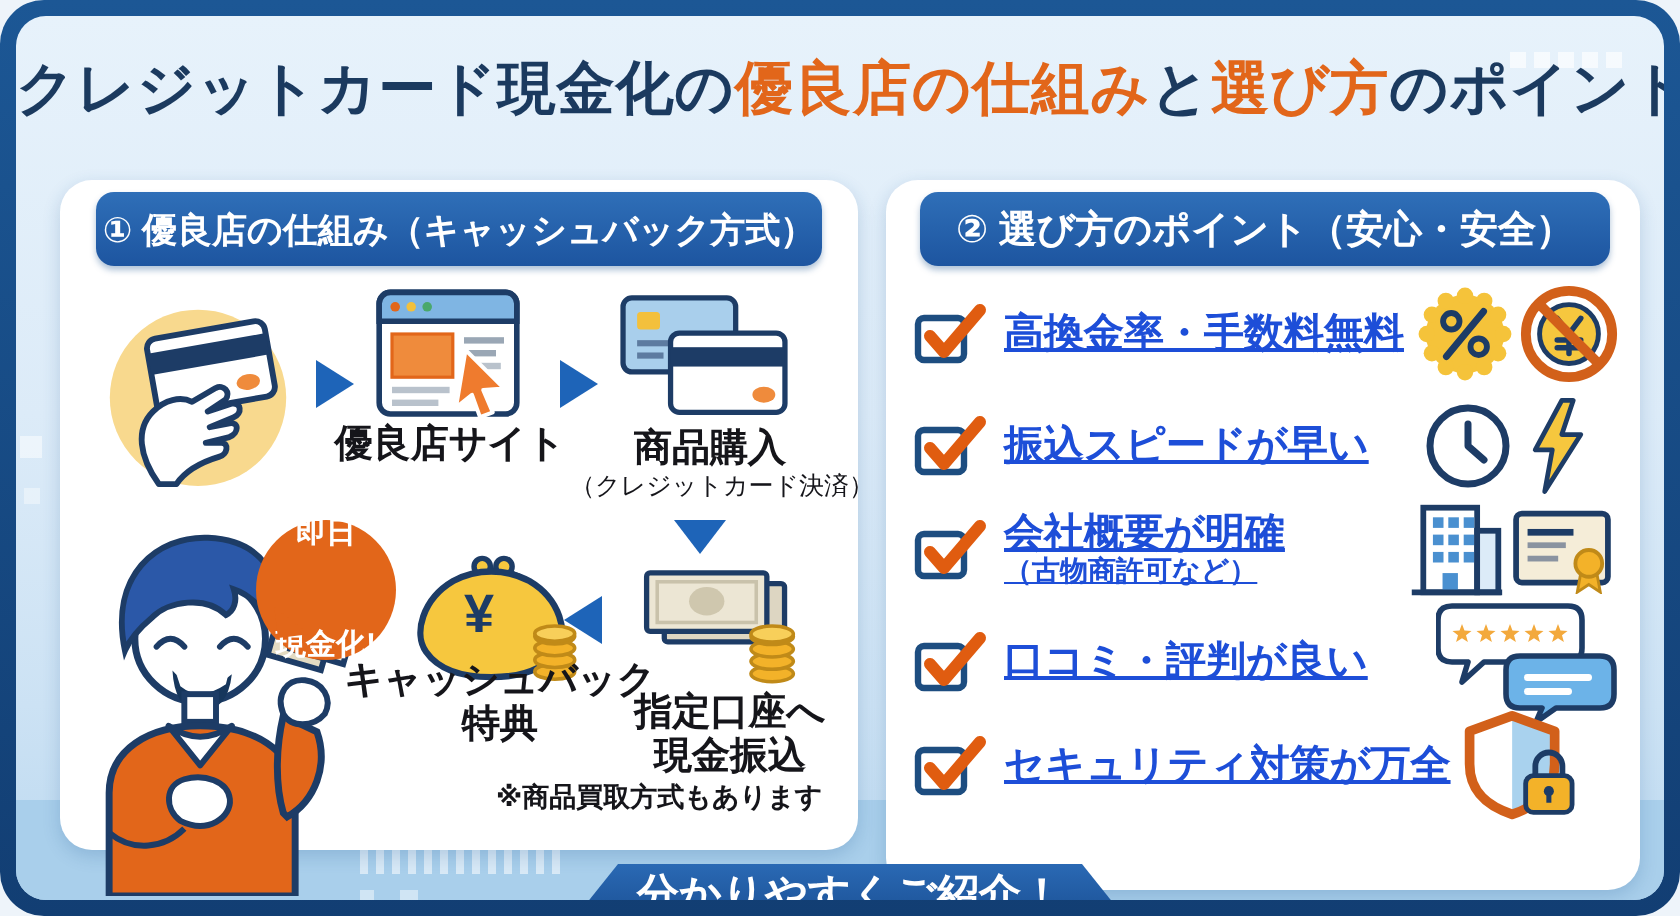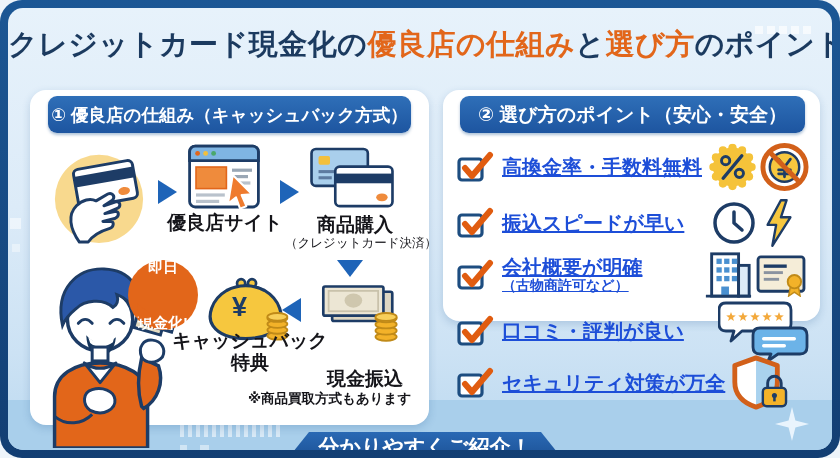--- a/index.html
+++ b/index.html
@@ -16,21 +16,21 @@
            clip-path:polygon(50% 0%,60% 40%,100% 50%,60% 60%,50% 100%,40% 60%,0% 50%,40% 40%);}
   
   .title{position:absolute;top:17px;left:0;right:0;text-align:center;font-size:29px;font-weight:900;letter-spacing:.5px;color:#1b3a5f;white-space:nowrap;}
   .title .orange{color:#e2661a;}
   
   .panel{position:absolute;background:#fff;border-radius:16px;box-shadow:0 3px 9px rgba(23,79,140,.20);}
   .panel-h{position:absolute;top:6px;height:37px;border-radius:9px;background:linear-gradient(180deg,#2f6fb8,#1d55a0);
            color:#fff;font-weight:800;display:flex;align-items:center;justify-content:center;white-space:nowrap;
            box-shadow:0 2px 3px rgba(23,79,140,.35);}
   .lpanel{left:22px;top:82px;width:399px;height:335px;}
-  .rpanel{left:435px;top:82px;width:377px;height:231px;}
+  .rpanel{left:435px;top:82px;width:377px;height:355px;}
   .lpanel .panel-h{left:18px;right:18px;font-size:17.5px;}
   .rpanel .panel-h{left:17px;right:15px;font-size:19px;}
   
   .abs{position:absolute;}
   .cap{position:absolute;text-align:center;font-weight:800;color:#15151a;font-size:19px;line-height:1.16;white-space:nowrap;}
   .cap small{display:block;font-size:12.5px;font-weight:400;}
   .arr-r{width:0;height:0;border-left:19px solid #1e64b8;border-top:12px solid transparent;border-bottom:12px solid transparent;}
   .arr-l{width:0;height:0;border-right:19px solid #1e64b8;border-top:12px solid transparent;border-bottom:12px solid transparent;}
   .arr-d{width:0;height:0;border-top:17px solid #1e64b8;border-left:13px solid transparent;border-right:13px solid transparent;}
   .note{position:absolute;font-size:13.5px;font-weight:700;color:#15151a;white-space:nowrap;text-align:center;}
@@ -149,21 +149,21 @@
         <ellipse cx="40" cy="20" rx="10" ry="8" fill="#cfc7ae"></ellipse>
         <g stroke="#c08a18" stroke-width="2" fill="#f3b229">
           <ellipse cx="77" cy="61" rx="12" ry="4.5"></ellipse>
             <ellipse cx="77" cy="54" rx="12" ry="4.5"></ellipse>
           <ellipse cx="77" cy="47" rx="12" ry="4.5"></ellipse>
             <ellipse cx="77" cy="40" rx="12" ry="4.5"></ellipse>
         </g>
         <ellipse cx="77" cy="38.5" rx="12" ry="4.5" fill="#f8cf5a" stroke="#c08a18" stroke-width="2"></ellipse>
       </svg>
       <div class="cap" style="left:280px;top:256px;width:110px">
-        <br>
+        <span>指定口座へ</span><br>
         <span>現金振込</span>
       </div>
 
       <div class="abs arr-l" style="left:252px;top:208px"></div>
 
       <svg class="abs" style="left:173px;top:186px" width="88" height="68" viewBox="0 0 95 75">
         <path d="M26 18 Q47 3 68 18" fill="none" stroke="#1d3c66" stroke-width="4"></path>
         <circle cx="41" cy="8" r="4.5" fill="#f6c73e" stroke="#1d3c66" stroke-width="3"></circle>
         <circle cx="53" cy="8" r="4.5" fill="#f6c73e" stroke="#1d3c66" stroke-width="3"></circle>
         <path d="M25 16 C8 26 3 45 10 55 C17 65 30 69 46 69 C62 69 75 65 82 55 C89 45 84 26 67 16 C54 9 38 9 25 16 Z" fill="#f6c73e" stroke="#1d3c66" stroke-width="3.5"></path>

